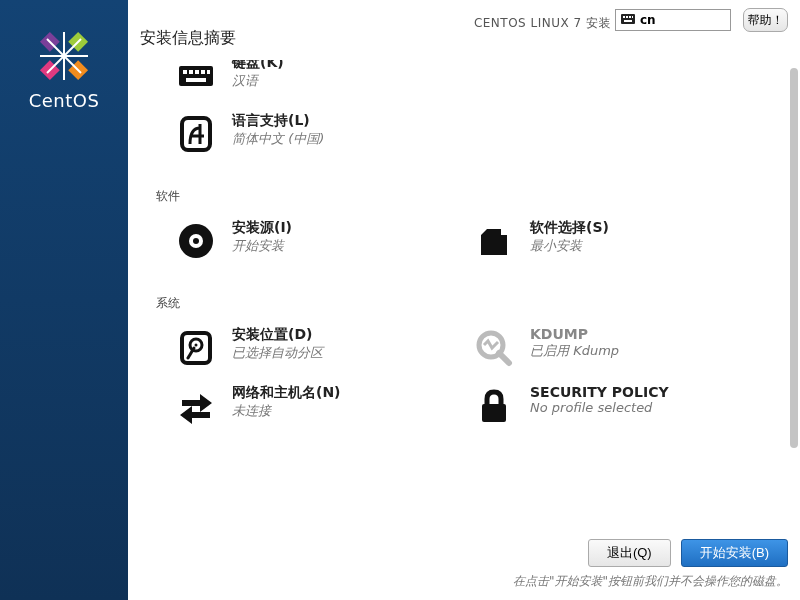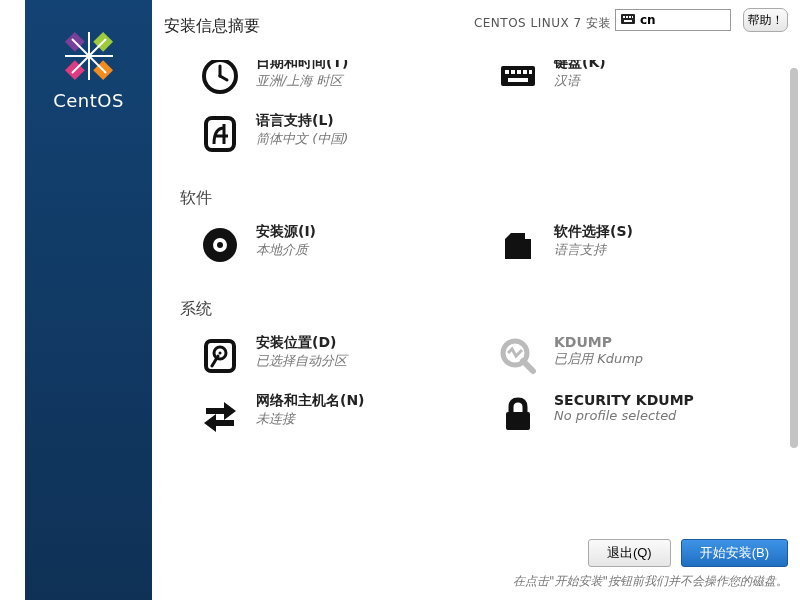--- a/index.html
+++ b/index.html
@@ -9,39 +9,38 @@
     font-size: 13px;
     overflow: hidden;
     display: flex;
     background: #fff;
   }
   .sidebar {
     width: 128px; height: 600px;
     background: linear-gradient(to bottom, #134374 0%, #0f3156 100%);
     display: flex; flex-direction: column; align-items: center;
     padding-top: 28px;
-    margin-left: 25px;
   }
   .logo {
     width: 56px; height: 56px;
     position: relative;
     margin-bottom: 6px;
   }
   .brand {
     color: #fff; font-size: 18px; letter-spacing: 0.5px;
   }
   .main {
     flex: 1; height: 600px; display: flex; flex-direction: column;
     position: relative;
   }
   .topbar {
     height: 60px; padding: 8px 12px 4px 12px;
     display: flex; justify-content: space-between; align-items: flex-start;
   }
-  .page-title { font-size: 16px; color: #222; margin-top: 8px; text-align: right; }
+  .page-title { font-size: 16px; color: #222; margin-top: 20px; text-align: right; }
   .topright { display: flex; flex-direction: row; align-items: flex-end; gap: 4px; }
   .install-label { font-size: 12px; color: #555; letter-spacing: 0.5px; }
   .topright-row { display: flex; gap: 12px; align-items: center; }
   .keyboard-indicator {
     background: #fff; border: 1px solid #999; height: 22px;
     width: 116px; display: flex; align-items: center; gap: 5px;
     padding: 0 5px; font-size: 12px;
   }
   .help-btn {
     border: 1px solid #aaa; background: linear-gradient(#fafafa,#e6e6e6);
@@ -52,21 +51,21 @@
     flex: 1; overflow: hidden; position: relative;
     padding: 0 14px 0 22px;
   }
   .scroll-mask {
     height: 100%;
     display: flex; flex-direction: column;
     position: relative;
     margin-top: -10px;
   }
   .category-label {
-    font-size: 16px; color: #444; margin: 22px 0 10px 6px; font-family: Liberation Mono, monospace;
+    font-size: 12px; color: #444; margin: 22px 0 10px 6px; font-family: Liberation Mono, monospace;
   }
   .spoke-row {
     display: flex; gap: 8px;
     padding-left: 24px;
   }
   .spoke {
     width: 290px;
     display: flex; align-items: flex-start; gap: 14px;
     padding: 4px 0 10px 0;
     cursor: pointer;
@@ -157,33 +156,20 @@
     </div>
   </div>
 
   <div class="content">
     <div class="scroll-mask">
 
       <div class="spoke-row">
         <div class="spoke">
           <div class="icon">
             <svg class="ic" viewBox="0 0 40 40">
-                <circle cx="20" cy="20" r="16" fill="none" stroke="#111" stroke-width="4"></circle>
-                <line x1="20" y1="20" x2="20" y2="10" stroke="#111" stroke-width="3" stroke-linecap="round"></line>
-                <line x1="20" y1="20" x2="27" y2="24" stroke="#111" stroke-width="3" stroke-linecap="round"></line>
-              </svg>
-          </div>
-          <div>
-            <div class="spoke-title">日期和时间(T)</div>
-            <div class="spoke-status">亚洲/上海 时区</div>
-          </div>
-        </div>
-        <div class="spoke">
-          <div class="icon">
-            <svg class="ic" viewBox="0 0 40 40">
                 <rect x="3" y="10" width="34" height="20" rx="2" fill="#111"></rect>
                 <rect x="7" y="14" width="4" height="4" fill="#fff"></rect>
                 <rect x="13" y="14" width="4" height="4" fill="#fff"></rect>
                 <rect x="19" y="14" width="4" height="4" fill="#fff"></rect>
                 <rect x="25" y="14" width="4" height="4" fill="#fff"></rect>
                 <rect x="31" y="14" width="3" height="4" fill="#fff"></rect>
                 <rect x="10" y="22" width="20" height="4" fill="#fff"></rect>
               </svg>
           </div>
           <div>
@@ -212,32 +198,32 @@
         <div class="spoke">
           <div class="icon">
             <svg class="ic" viewBox="0 0 40 40">
                 <circle cx="20" cy="20" r="17" fill="#111"></circle>
                 <circle cx="20" cy="20" r="7" fill="#fff"></circle>
                 <circle cx="20" cy="20" r="3" fill="#111"></circle>
               </svg>
           </div>
           <div>
             <div class="spoke-title">安装源(I)</div>
-            <div class="spoke-status">本地介质</div>
+            <div class="spoke-status">开始安装</div>
           </div>
         </div>
         <div class="spoke">
           <div class="icon">
             <svg class="ic" viewBox="0 0 40 40">
                 <path d="M7 14 L7 34 L33 34 L33 14 L27 14 L27 8 L13 8 L7 14 Z" fill="#111"></path>
               </svg>
           </div>
           <div>
             <div class="spoke-title">软件选择(S)</div>
-            <div class="spoke-status">语言支持</div>
+            <div class="spoke-status">最小安装</div>
           </div>
         </div>
       </div>
 
       <div class="category-label">系统</div>
       <div class="spoke-row">
         <div class="spoke">
           <div class="icon">
             <svg class="ic" viewBox="0 0 40 40">
                 <rect x="6" y="5" width="28" height="30" rx="5" fill="none" stroke="#111" stroke-width="4"></rect>
@@ -279,21 +265,21 @@
           </div>
         </div>
         <div class="spoke">
           <div class="icon">
             <svg class="ic" viewBox="0 0 40 40">
                 <rect x="8" y="18" width="24" height="18" rx="2" fill="#111"></rect>
                 <path d="M13 18 L13 13 Q13 6 20 6 Q27 6 27 13 L27 18" fill="none" stroke="#111" stroke-width="5"></path>
               </svg>
           </div>
           <div>
-            <div class="spoke-title">SECURITY KDUMP</div>
+            <div class="spoke-title">SECURITY POLICY</div>
             <div class="spoke-status">No profile selected</div>
           </div>
         </div>
       </div>
 
     </div>
   </div>
 
   <div class="scrollbar">
     <div class="scrollthumb"></div>

